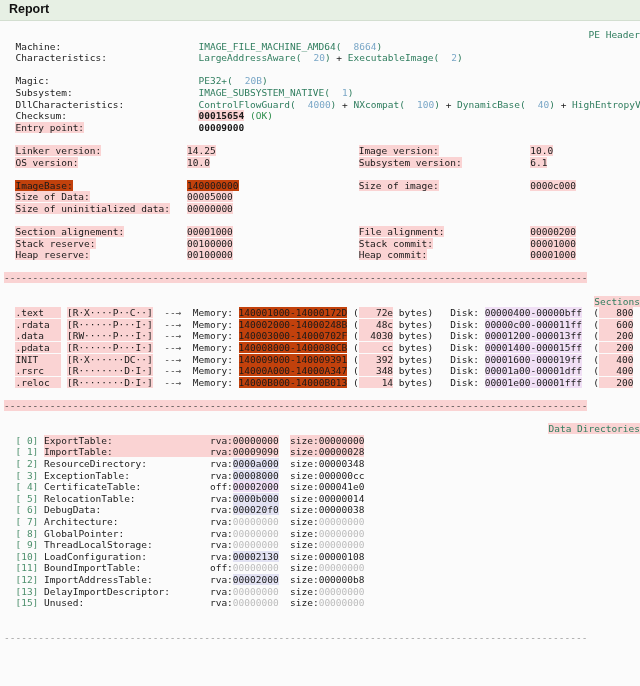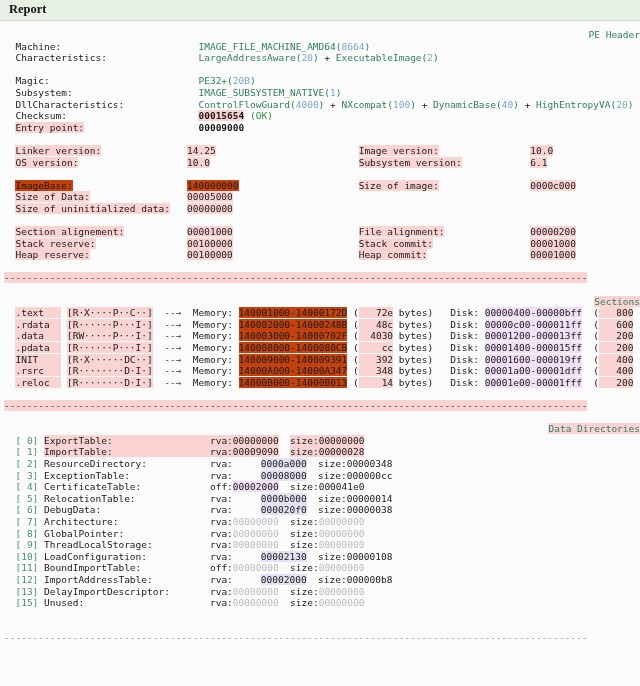--- a/index.html
+++ b/index.html
@@ -16,37 +16,37 @@
   
   #titlebar{
     height:21px;
     background:#e7f0e4;
     border-bottom:1px solid #d3ded0;
     display:flex; align-items:center;
     padding-left:9px;
     box-sizing:border-box;
   }
   #titlebar .t{
-    font-family:Liberation Serif, serif;
+    font-family:Liberation Sans, sans-serif;
     font-size:12.5px; font-weight:bold; color:#111;
   }
   
   #report{ padding:8px 0 0 0; }
   .grp{ color:#2f7d5e; white-space:pre; padding-left:4px;text-align:right; }
   .blank{ height:11.6px; }
 
   .row{ white-space:pre; padding-left:4px; }
   .hl{ background:#fad3d3; }      
   .hlY{ background:#c2410c; }     
   .hlV{ background:#f0dff5; }     
-  .hlB{ background:#e2e2f3;margin-left:28px; }     
+  .hlB{ background:#e2e2f3; }     
   .dim{ color:#bcbcbc; }
   .teal{ color:#2f7d5e; }
   .grn{ color:#2f8f4e; }
-  .num{ color:#7aa7c7; }
+  .num{ color:#7aa7c7;margin-left:12px; }
   .idx{ color:#4c8f6c; }
   .arrow{ color:#444; }
   .sep{ white-space:pre; padding-left:4px; color:#444; }
   .sep span{ background:#fad3d3; }
   .sepPlain{ white-space:pre; padding-left:4px; color:#9a9a9a; }
   .bold{ font-weight:bold; }
 </style>
 </head>
 <body>
 

